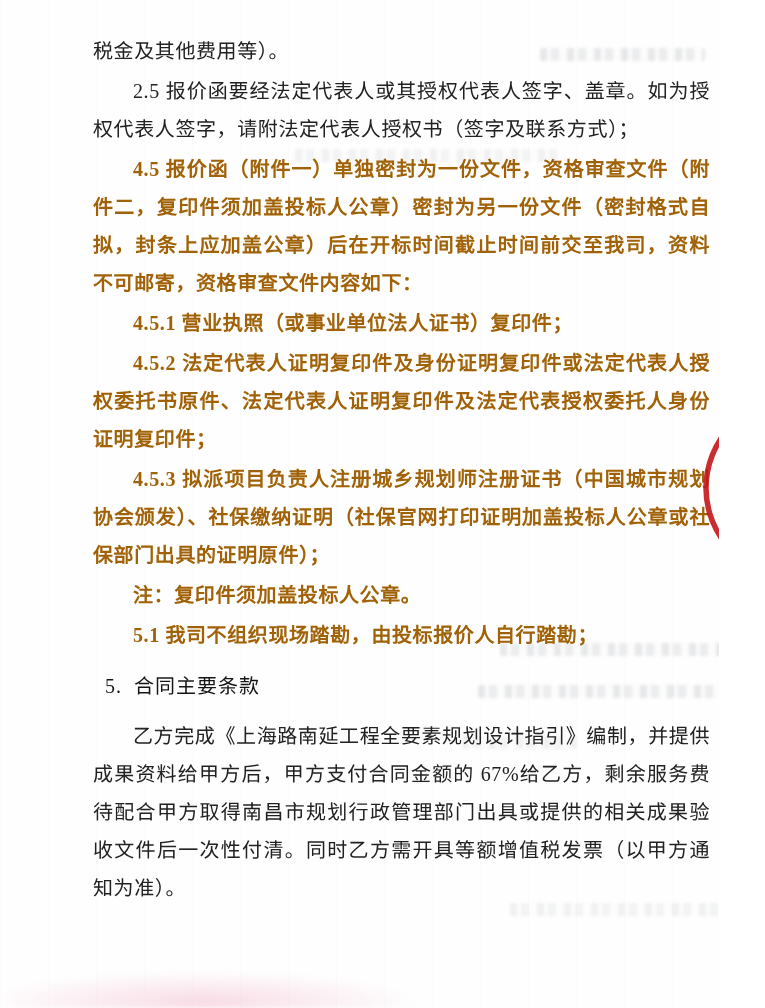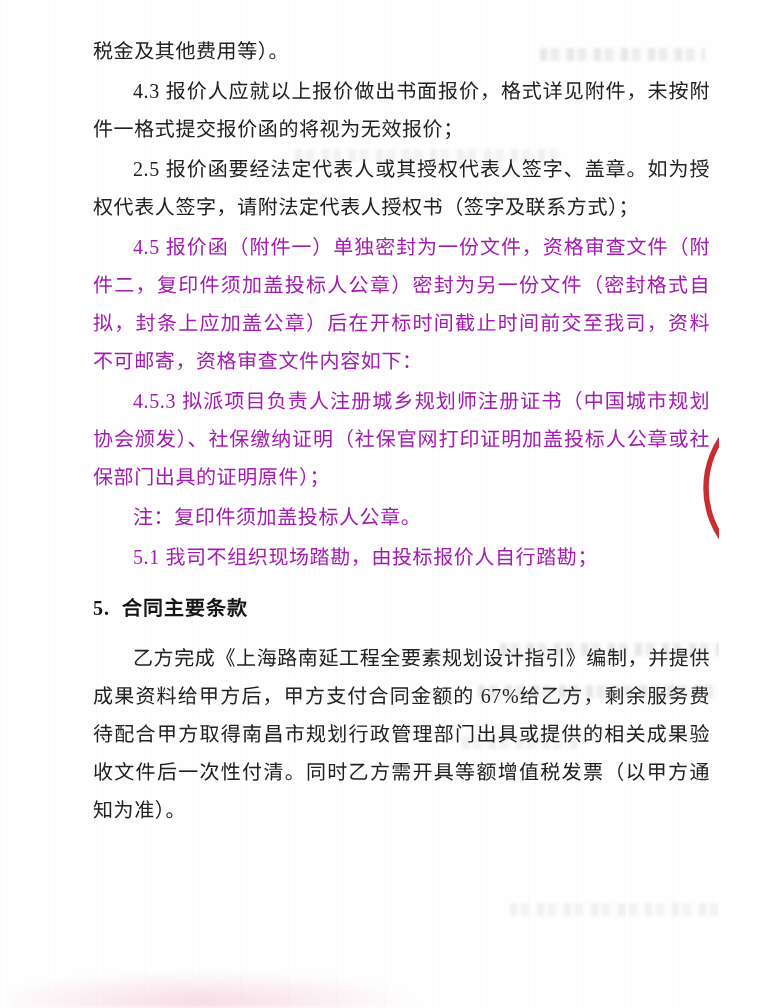--- a/index.html
+++ b/index.html
@@ -15,24 +15,24 @@
     content:"";position:absolute;inset:0;pointer-events:none;
     background:repeating-linear-gradient(90deg, rgba(0,0,0,0.012) 0 1px, transparent 1px 48px);
   }
   .content{
     position:absolute;left:93px;top:30px;width:617px;
     color:#212121;font-size:20px;line-height:38px;
     text-align:justify;letter-spacing:0.6px;
   }
   .para{margin:2px 0;text-indent:2em;}
   .para.no-indent{text-indent:0;}
-  .para.bold{font-weight:400;color:#a21caf;}
+  .para.bold{font-weight:700;color:#a16207;}
   .heading{
-    font-size:20px;font-weight:700;color:#151515;
-    margin:13px 0 12px;letter-spacing:1px;text-indent:0;
+    font-size:20px;font-weight:400;color:#151515;
+    margin:13px 12px 12px;letter-spacing:1px;text-indent:0;
     white-space:pre-wrap;
   }
   
   .bleed{
     position:absolute;height:13px;border-radius:2px;
     filter:blur(1.6px);opacity:.42;pointer-events:none;
     background:repeating-linear-gradient(90deg,
       rgba(108,114,126,.38) 0 7px, rgba(108,114,126,.05) 7px 11px,
       rgba(108,114,126,.30) 11px 19px, rgba(108,114,126,.04) 19px 27px);
   }
@@ -47,23 +47,24 @@
     pointer-events:none;
   }
 </style>
 </head>
 <body>
 
 <div class="page">
 
   <div class="content">
     <p class="para no-indent">税金及其他费用等）。</p>
-    <p class="para">4.3 报价人应就以上报价做出书面报价，格式详见附件，未按附件一格式提交报价函的将视为无效报价；</p>
     <p class="para">2.5 报价函要经法定代表人或其授权代表人签字、盖章。如为授权代表人签字，请附法定代表人授权书（签字及联系方式）；</p>
     <p class="para bold">4.5 报价函（附件一）单独密封为一份文件，资格审查文件（附件二，复印件须加盖投标人公章）密封为另一份文件（密封格式自拟，封条上应加盖公章）后在开标时间截止时间前交至我司，资料不可邮寄，资格审查文件内容如下：</p>
+    <p class="para bold">4.5.1 营业执照（或事业单位法人证书）复印件；</p>
+    <p class="para bold">4.5.2 法定代表人证明复印件及身份证明复印件或法定代表人授权委托书原件、法定代表人证明复印件及法定代表授权委托人身份证明复印件；</p>
     <p class="para bold">4.5.3 拟派项目负责人注册城乡规划师注册证书（中国城市规划协会颁发）、社保缴纳证明（社保官网打印证明加盖投标人公章或社保部门出具的证明原件）；</p>
     <p class="para bold">注：复印件须加盖投标人公章。</p>
     <p class="para bold">5.1 我司不组织现场踏勘，由投标报价人自行踏勘；</p>
     <h2 class="heading">5.  合同主要条款</h2>
     <p class="para">乙方完成《上海路南延工程全要素规划设计指引》编制，并提供成果资料给甲方后，甲方支付合同金额的 67%给乙方，剩余服务费待配合甲方取得南昌市规划行政管理部门出具或提供的相关成果验收文件后一次性付清。同时乙方需开具等额增值税发票（以甲方通知为准）。</p>
   </div>
 
   <div class="bleed" style="left:540px;top:48px;width:165px;"></div>
   <div class="bleed faint" style="left:295px;top:149px;width:265px;"></div>
   <div class="bleed" style="left:500px;top:643px;width:245px;"></div>

